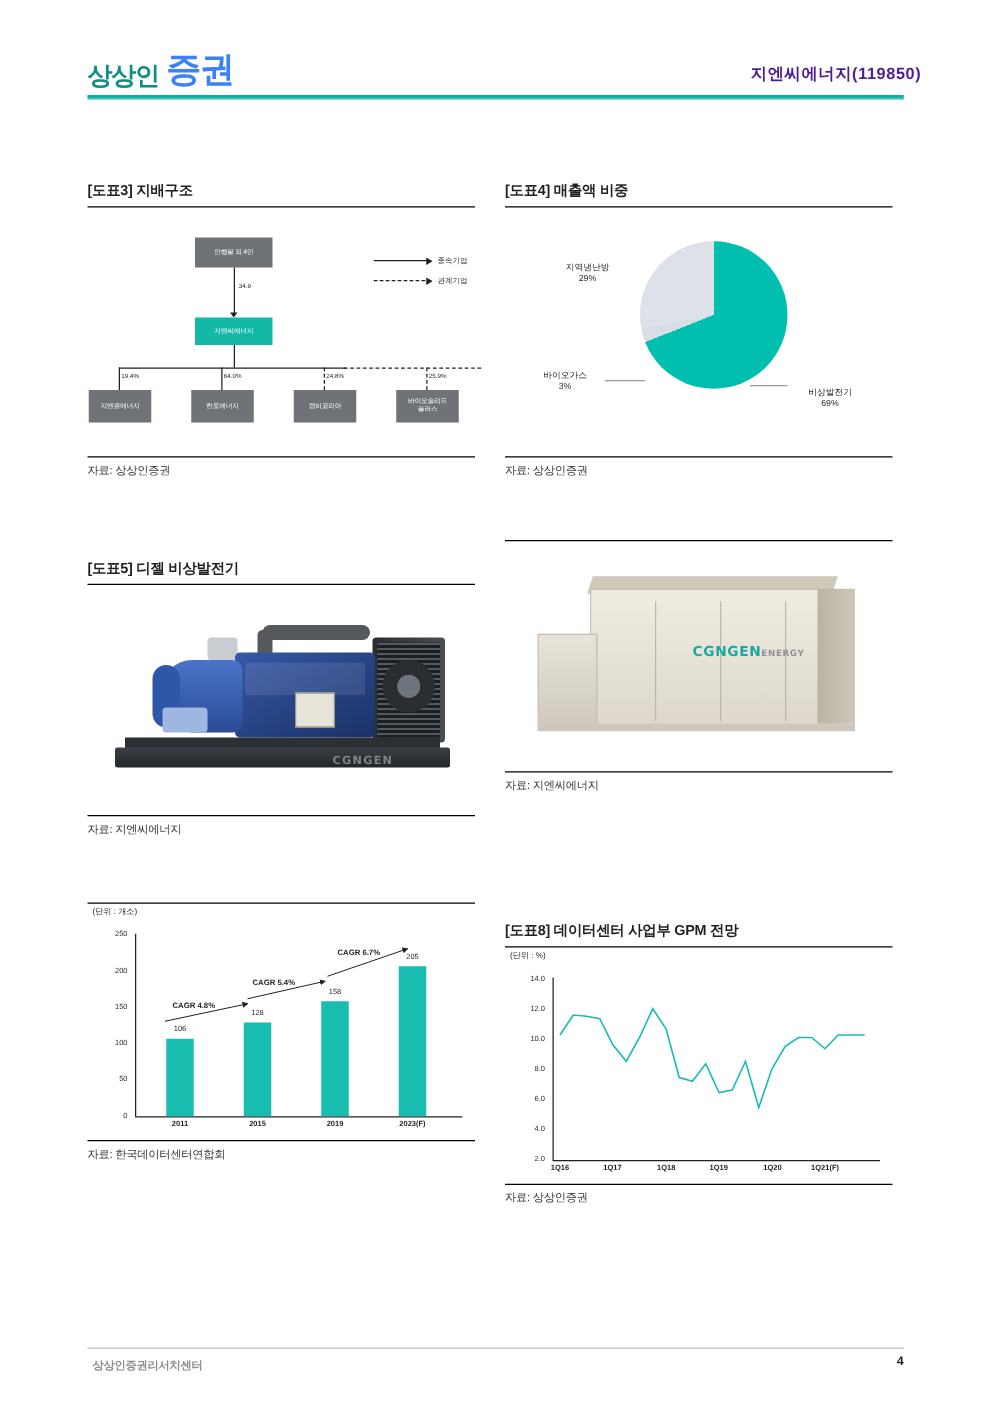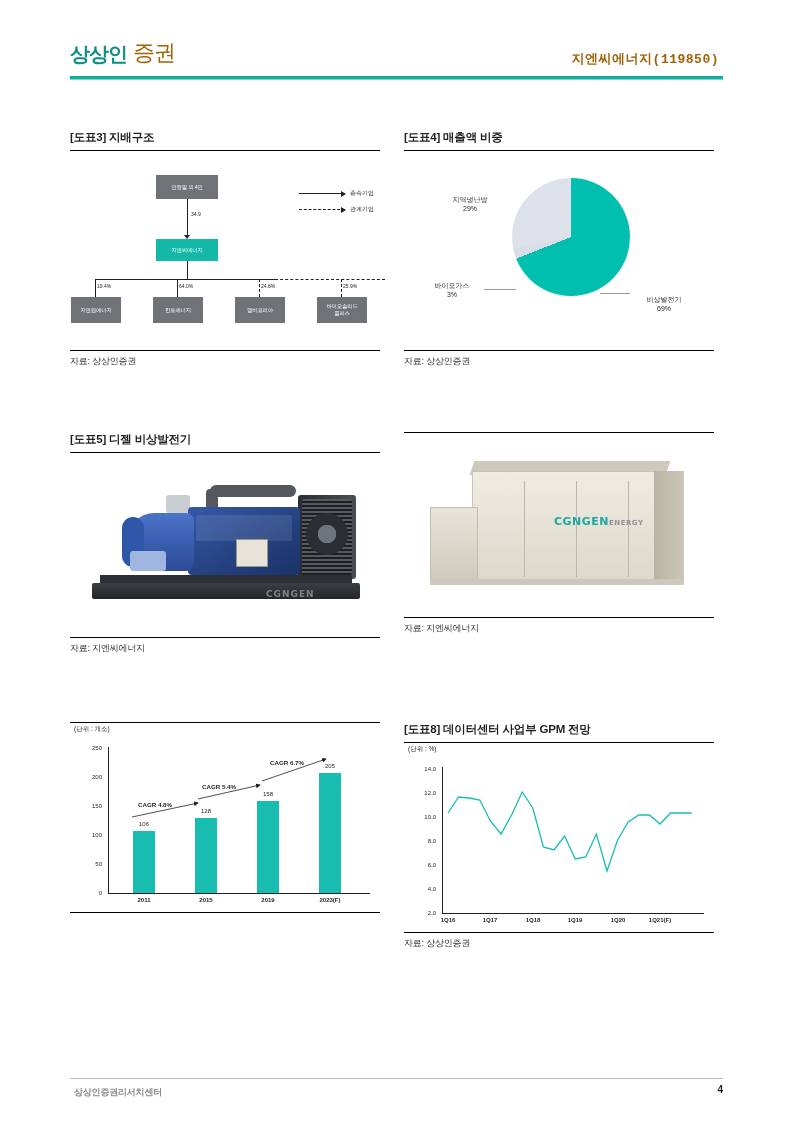--- a/index.html
+++ b/index.html
@@ -39,23 +39,23 @@
   .logo-mark {
     font-family: "DejaVu Sans", sans-serif;
     font-size: 20px;
     font-weight: 700;
     color: #0f8f84;
     letter-spacing: -1px;
     line-height: 1;
   }
   .logo-text {
     font-family: "DejaVu Sans", sans-serif;
-    font-size: 22px;
-    font-weight: 400;
-    color: #a16207;
+    font-size: 28px;
+    font-weight: 700;
+    color: #3b82f6;
     letter-spacing: -1px;
     line-height: 1;
   }
   .header-rule {
     position: absolute;
     left: 70px;
     right: 70px;
     top: 56px;
     height: 3px;
     background: #0fae9e;
@@ -63,40 +63,40 @@
   .header-rule:after {
     content: "";
     position: absolute;
     left: 0; right: 0;
     top: 3px;
     height: 1px;
     background: #7fd8cf;
   }
   .header-title {
     position: absolute;
-    right: 74px;
+    right: 56px;
     top: 30px;
     font-size: 13px;
     font-weight: 700;
     letter-spacing: 0.5px;
-    color: #a16207;
-    font-family: Liberation Mono, monospace;
+    color: #4c1d95;
   }
 
   
   .fig {
     position: absolute;
     width: 310px;
   }
   .fig-title {
     font-size: 11.5px;
     font-weight: 700;
     color: #231f20;
     padding-bottom: 5px;
     letter-spacing: -0.2px;
+    margin-top: 15px;
   }
   .fig-title-rule {
     height: 1px;
     background: #000;
     margin-bottom: 2px;
   }
   .fig-body {
     position: relative;
     width: 310px;
   }
@@ -633,20 +633,21 @@
           <line x1="62" y1="92" x2="128" y2="78" stroke="#231f20" stroke-width="0.8" marker-end="url(#ah)"></line>
           <line x1="128" y1="74" x2="190" y2="60" stroke="#231f20" stroke-width="0.8" marker-end="url(#ah)"></line>
           <line x1="192" y1="56" x2="256" y2="34" stroke="#231f20" stroke-width="0.8" marker-end="url(#ah)"></line>
         </svg>
         <div class="cagr" style="left:68px; top:76px;">CAGR 4.8%</div>
         <div class="cagr" style="left:132px; top:58px;">CAGR 5.4%</div>
         <div class="cagr" style="left:200px; top:34px;">CAGR 6.7%</div>
       </div>
     </div>
     <div class="fig-foot-rule"></div>
+    <div class="fig-source">자료: 한국데이터센터연합회</div>
   </div>
 
   <div class="fig col-right row3">
     <div class="fig-title">[도표8] 데이터센터 사업부 GPM 전망</div>
     <div class="fig-title-rule"></div>
     <div class="fig-body">
       <div class="chart">
         <div class="chart-unit">(단위 : %)</div>
 
         <div class="axis-line" style="left:38px; top:22px; width:1px; height:146px;"></div>

